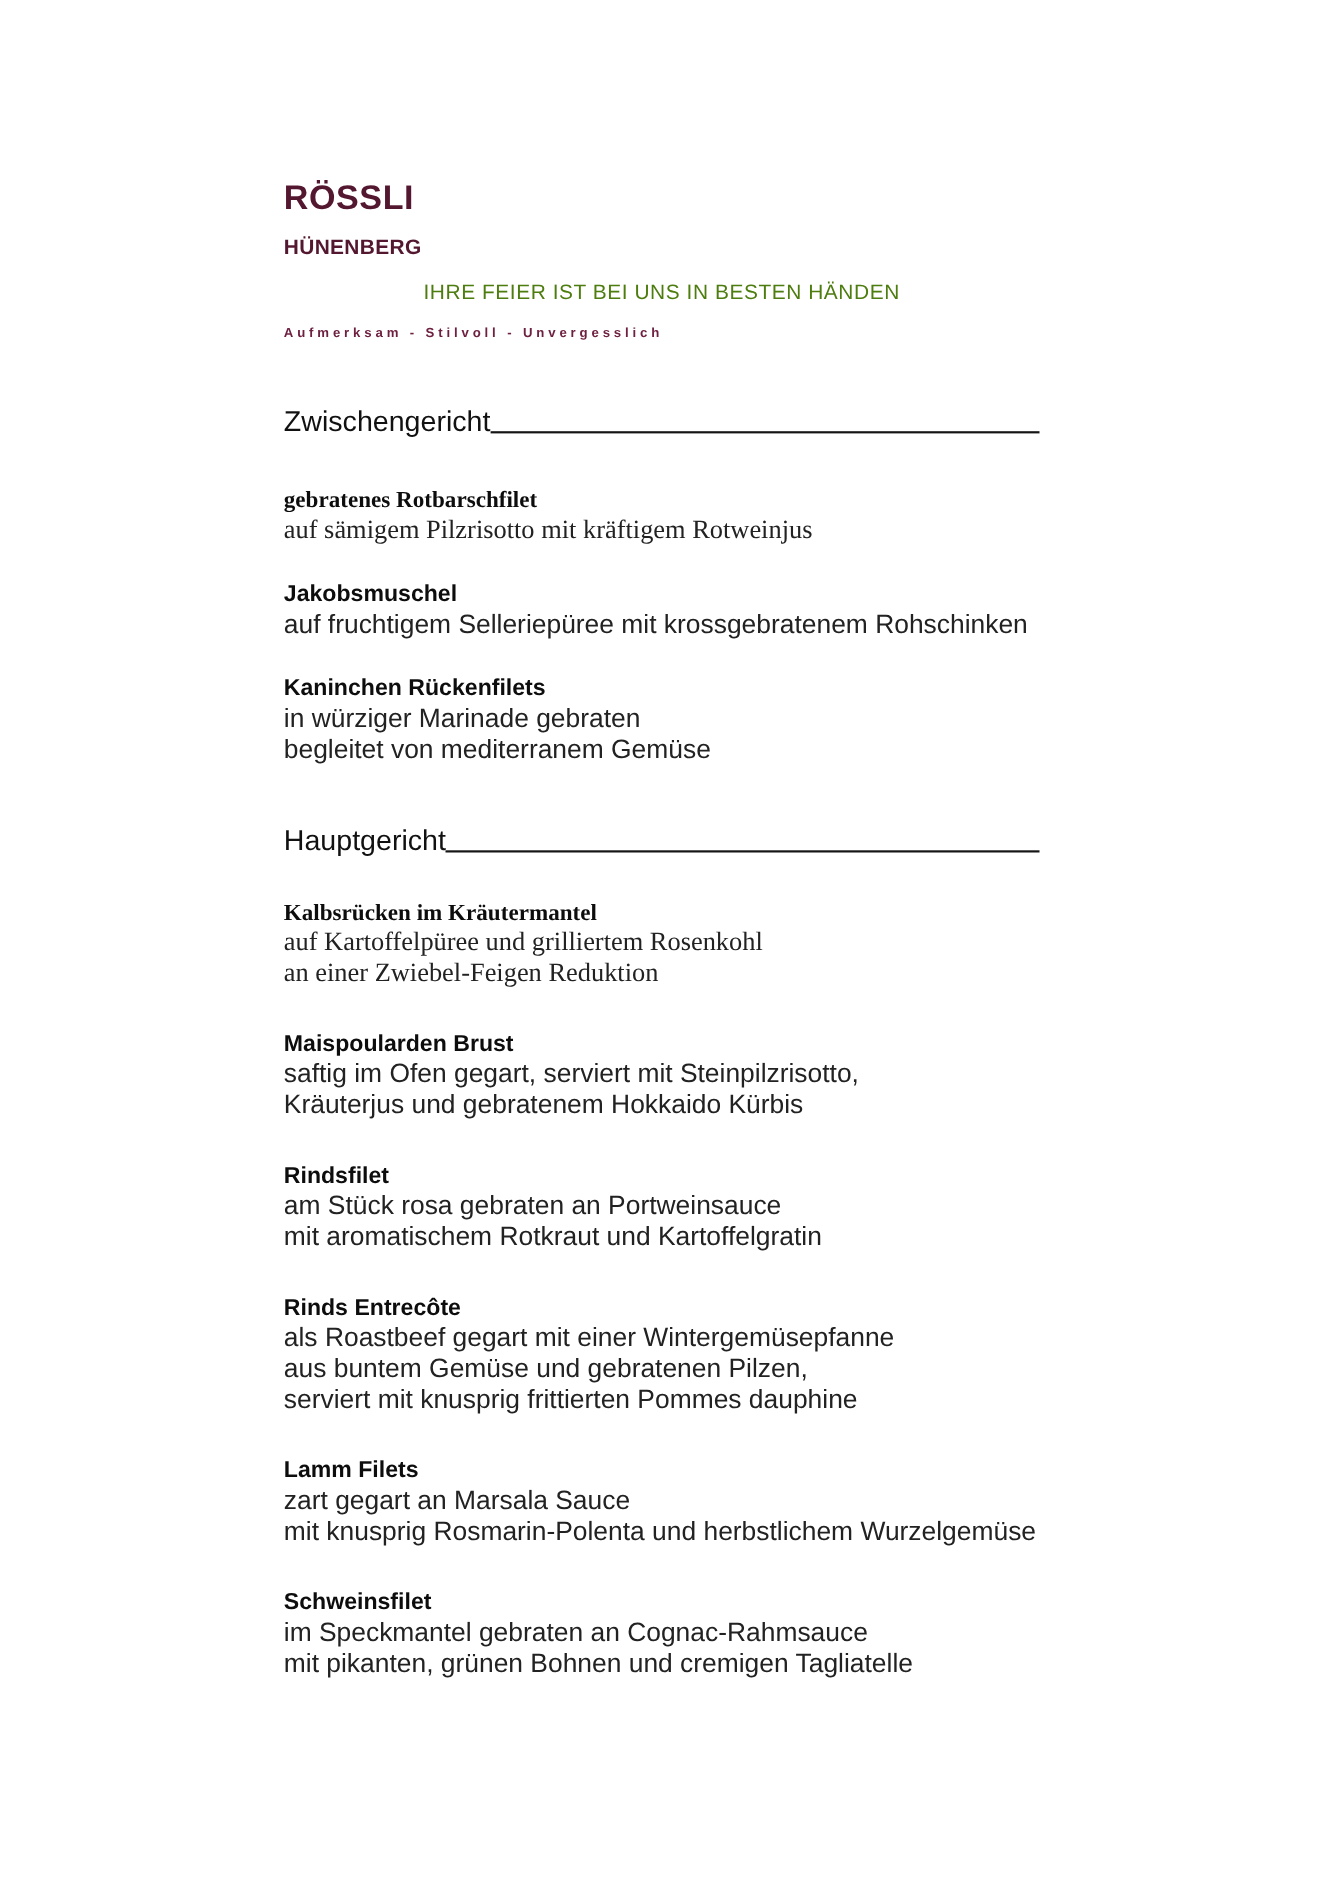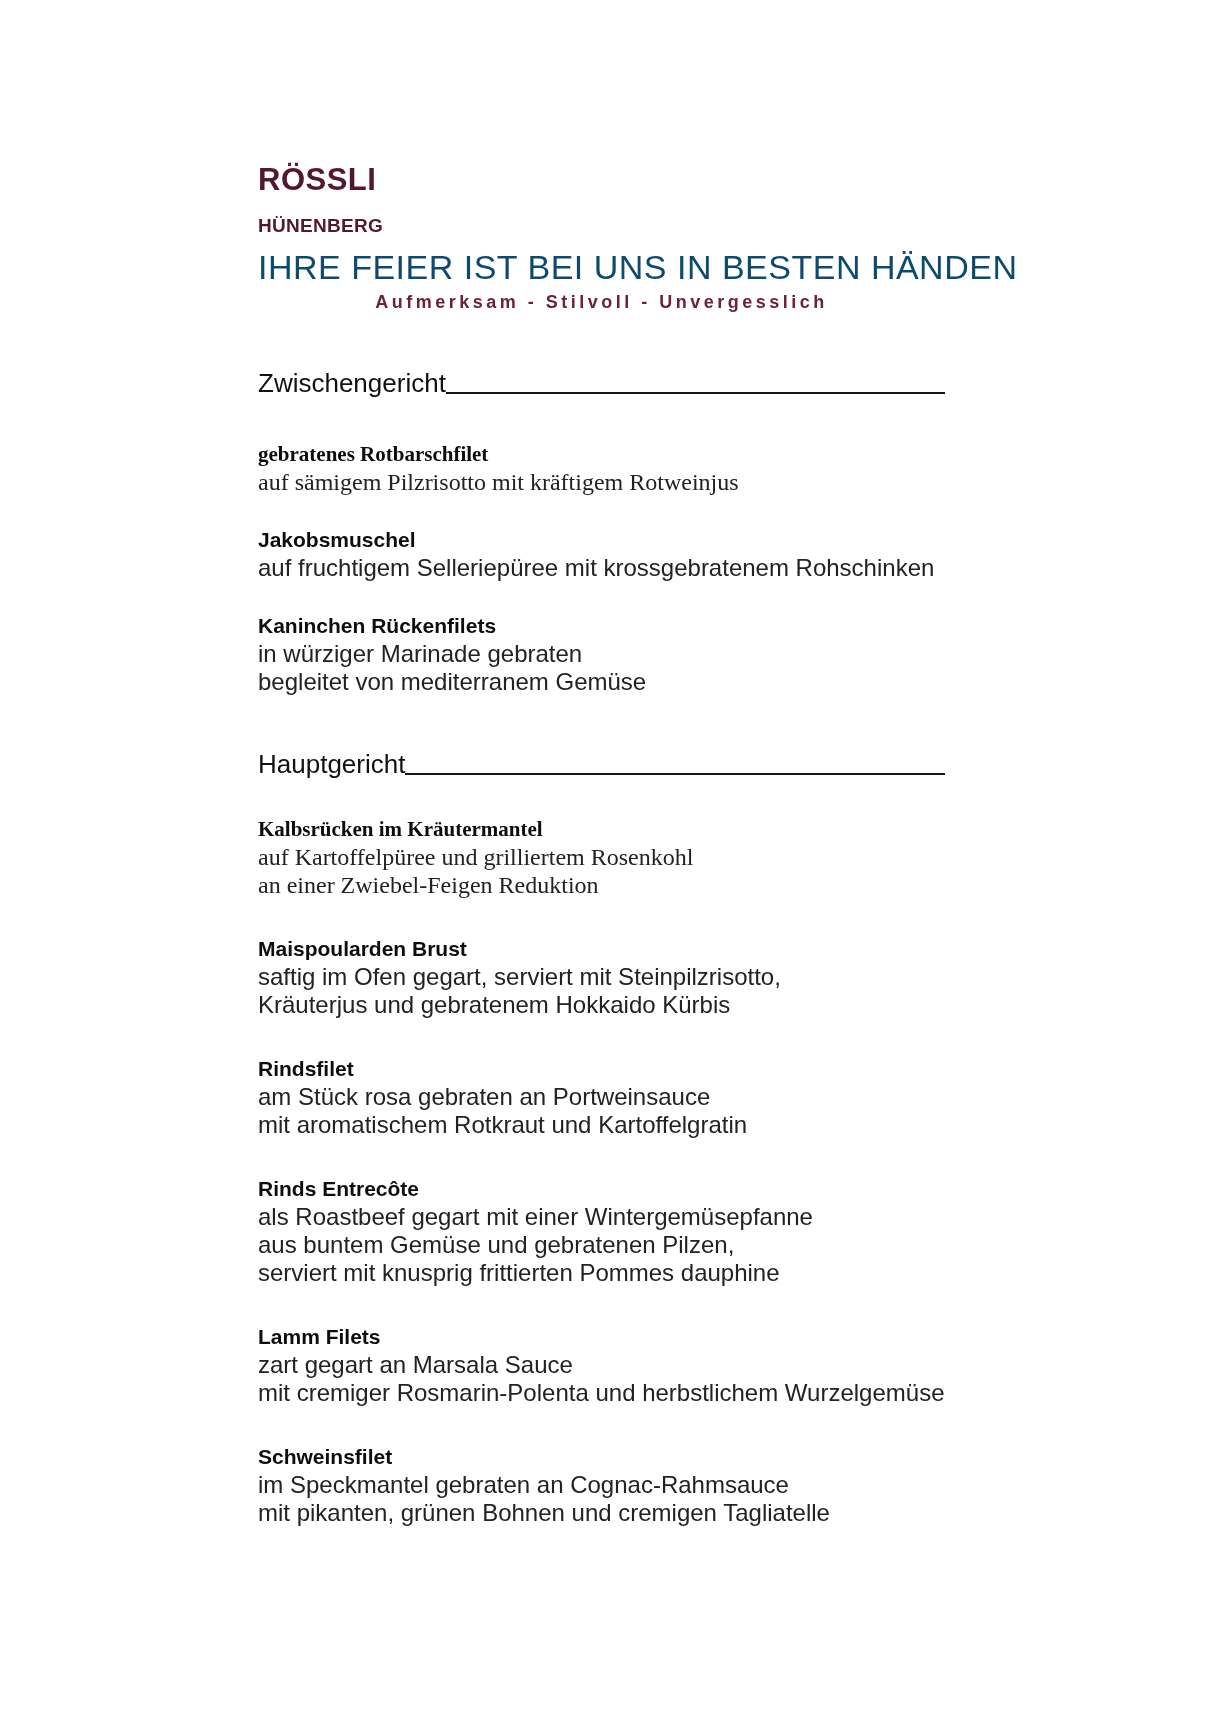--- a/index.html
+++ b/index.html
@@ -27,34 +27,34 @@
     font-weight: 700;
     letter-spacing: 0.3px;
     line-height: 22px;
     margin-top: 18px;
     color: #541730;
   }
 
   
   .hero { position: absolute; left: 258px; top: 250px; width: 687px; }
   .hero-headline {
-    font-size: 34px;
+    font-size: 19px;
     line-height: 34px;
     letter-spacing: 0.5px;
     text-align: center;
     white-space: nowrap;
-    color: #0c4a6e;
+    color: #4d7c0f;
   }
   .hero-tagline {
     margin-top: 7px;
-    font-size: 18px;
+    font-size: 12px;
     font-weight: 700;
     letter-spacing: 3.5px;
     line-height: 22px;
-    text-align: center;
+    text-align: left;
     white-space: nowrap;
     color: #6e2040;
   }
 
   
   .menu { position: absolute; left: 258px; top: 368px; width: 687px; }
   .section-title {
     display: flex;
     align-items: center;
     font-size: 26px;
@@ -162,21 +162,21 @@
         <div class="menu-item">
           <div class="item-name">Rinds Entrecôte</div>
           <div class="item-desc-line">als Roastbeef gegart mit einer Wintergemüsepfanne</div>
           <div class="item-desc-line">aus buntem Gemüse und gebratenen Pilzen,</div>
           <div class="item-desc-line">serviert mit knusprig frittierten Pommes dauphine</div>
         </div>
 
         <div class="menu-item">
           <div class="item-name">Lamm Filets</div>
           <div class="item-desc-line">zart gegart an Marsala Sauce</div>
-          <div class="item-desc-line">mit cremiger Rosmarin-Polenta und herbstlichem Wurzelgemüse</div>
+          <div class="item-desc-line">mit knusprig Rosmarin-Polenta und herbstlichem Wurzelgemüse</div>
         </div>
 
         <div class="menu-item">
           <div class="item-name">Schweinsfilet</div>
           <div class="item-desc-line">im Speckmantel gebraten an Cognac-Rahmsauce</div>
           <div class="item-desc-line">mit pikanten, grünen Bohnen und cremigen Tagliatelle</div>
         </div>
 
       </div>
     </div>

